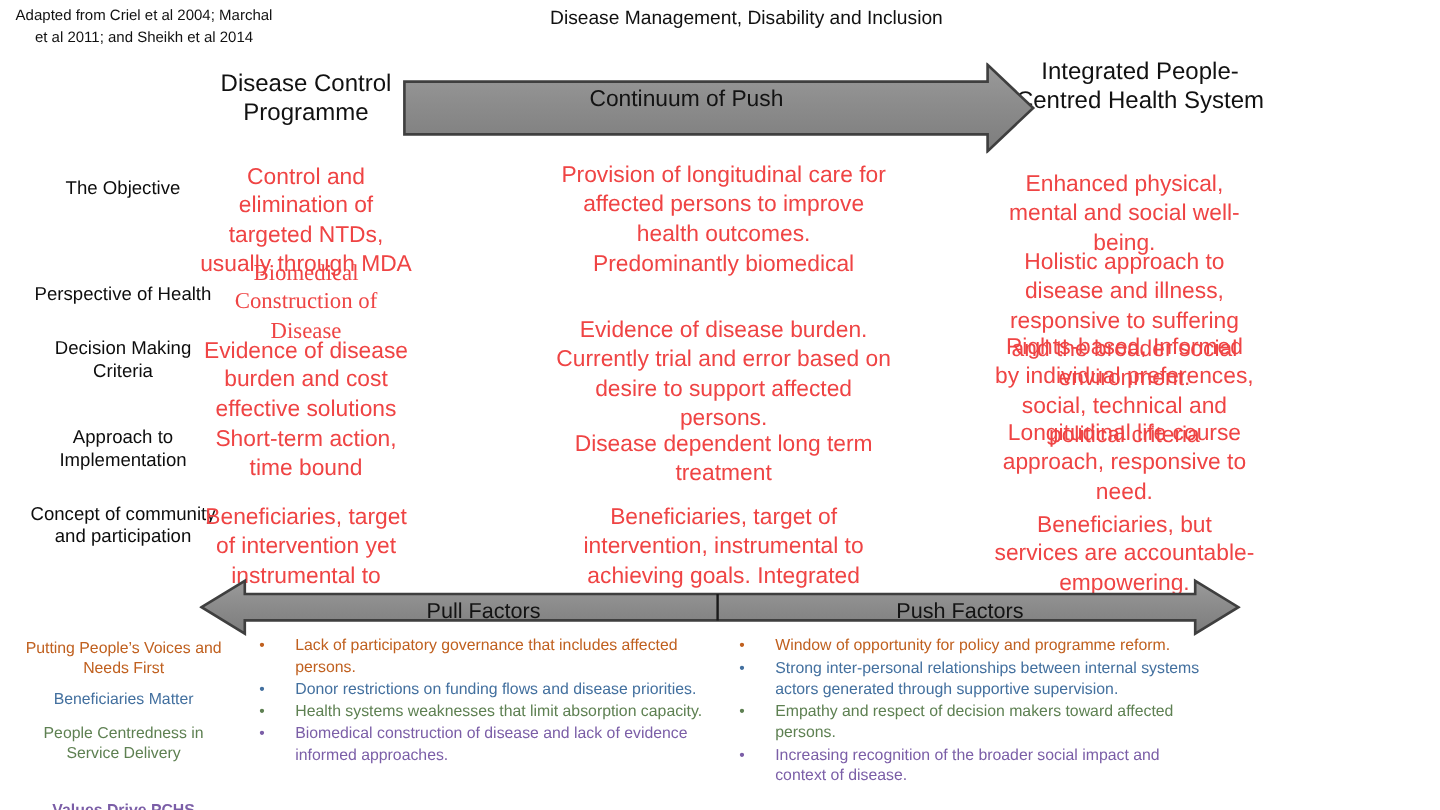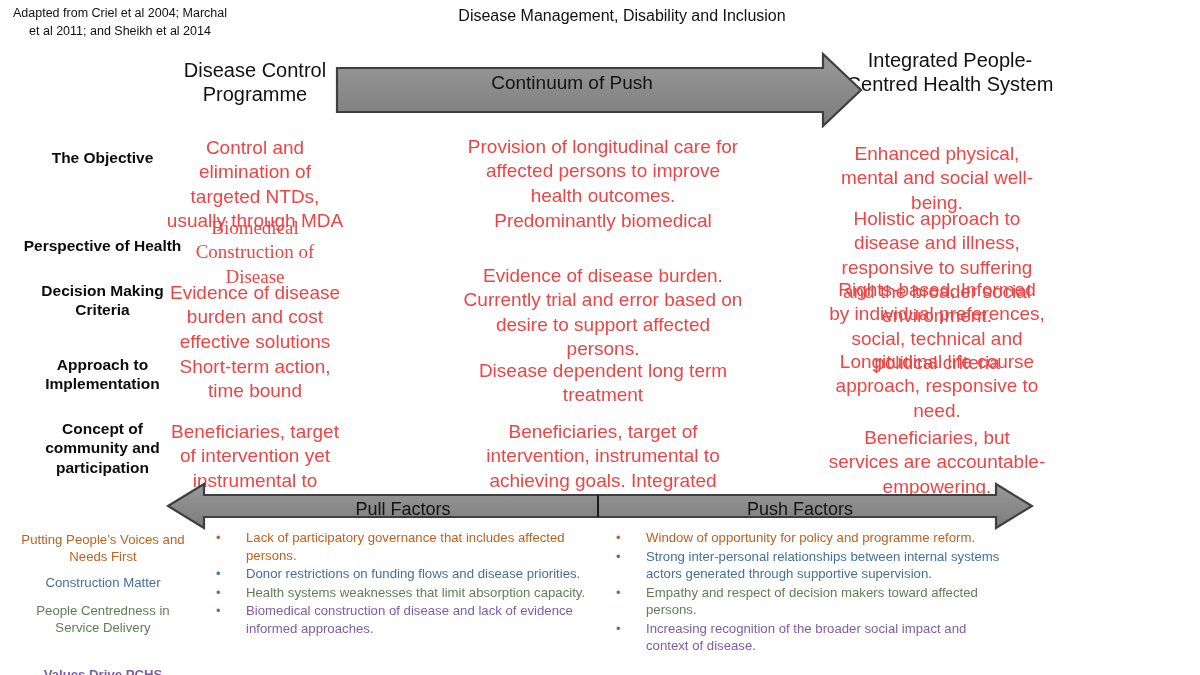--- a/index.html
+++ b/index.html
@@ -45,21 +45,21 @@
   #continuum-label {
     left: 337px; top: 72px; width: 470px;
     text-align: center;
     font-size: 19px;
     color: #131313;
   }
 
   
   .row-label {
     text-align: center;
-    font-weight: bold;
+    font-weight: normal;
     font-size: 15.5px;
     line-height: 1.25;
     color: #0d0d0d;
     left: 20px;
     width: 165px;
   }
   .cell {
     text-align: center;
     font-size: 19px;
     line-height: 1.28;
@@ -166,21 +166,21 @@
       </linearGradient>
     </defs>
     <polygon points="2,25 38,3 38,14 830,14 830,3 866,25 830,47 830,36 38,36 38,47" fill="url(#gradArrow2)" stroke="#3f3f3f" stroke-width="2.2" stroke-linejoin="miter"></polygon>
     <line x1="432" y1="14" x2="432" y2="36" stroke="#1a1a1a" stroke-width="2"></line>
   </svg>
 </div>
 <div class="abs factor-label" id="pull-label">Pull Factors</div>
 <div class="abs factor-label" id="push-label">Push Factors</div>
 
 <div class="abs principle c-orange" style="top:531px;">Putting People’s Voices and Needs First</div>
-<div class="abs principle c-blue" style="top:574px;">Construction Matter</div>
+<div class="abs principle c-blue" style="top:574px;">Beneficiaries Matter</div>
 <div class="abs principle c-green" style="top:602px;text-align:center;">People Centredness in Service Delivery</div>
 <div class="abs principle c-purple" style="top:666px;font-weight:bold;">Values Drive PCHS</div>
 
 <div class="abs bullets" id="bullets-left">
   <div class="bullet-row">
     <span class="bullet-dot c-orange">•</span>
     <span class="bullet-text c-orange">Lack of participatory governance that includes affected persons.</span>
   </div>
   <div class="bullet-row">
     <span class="bullet-dot c-blue">•</span>

